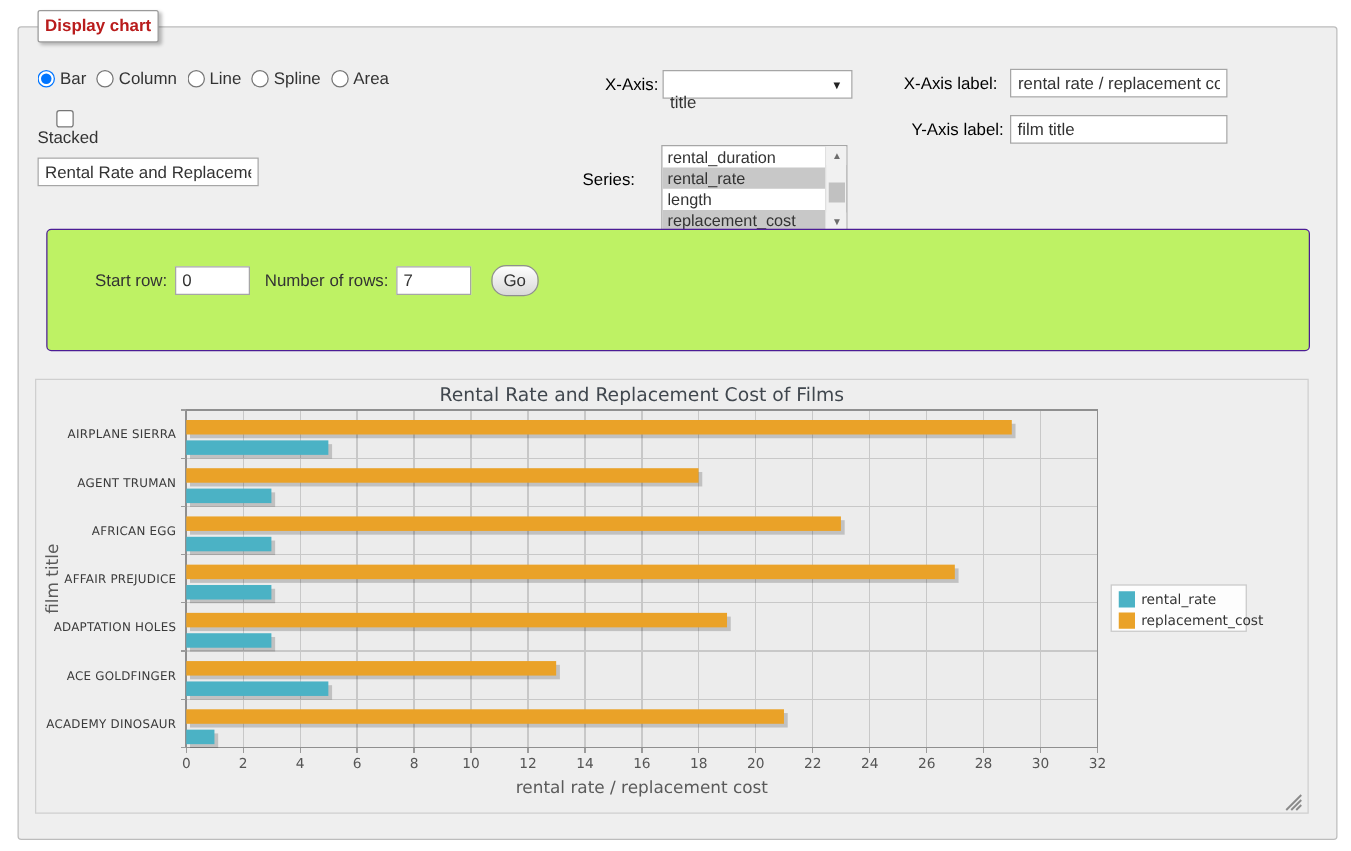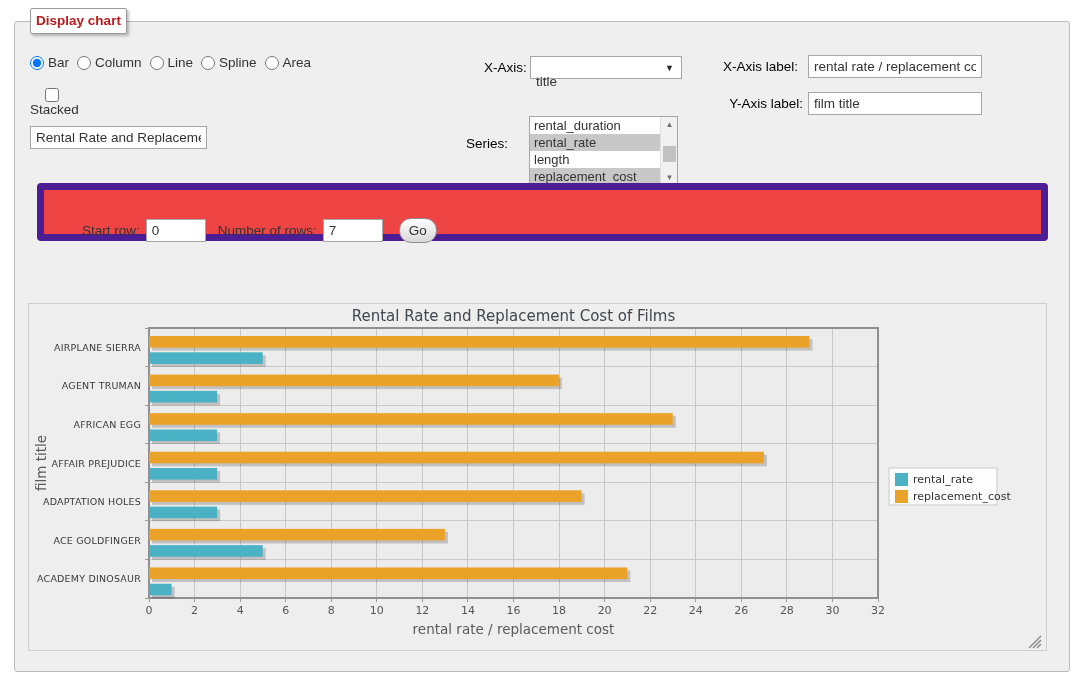--- a/index.html
+++ b/index.html
@@ -53,22 +53,22 @@
   .lb-btn { position:absolute; left:0; width:17px; height:15px; background:#f1f1f1; color:#6d6d6d; font-size:8px; text-align:center; line-height:15px; }
   .lb-up { top:0; }
   .lb-down { bottom:0; }
   .lb-thumb { position:absolute; left:2px; top:29px; width:13px; height:16px; background:#c1c1c1; }
   .xlab-text { left:723px; top:59px; width:80px; text-align:left; }
   .ylab-text { left:723px; top:96px; width:80px; text-align:right; }
   .xlab-input { position:absolute; left:808px; top:55px; width:174px; }
   .ylab-input { position:absolute; left:808px; top:92px; width:174px; }
   
   .rows-panel {
-    position:absolute; left:37px; top:183px; width:1011px; height:58px;
-    background:#ef4444; border:7px solid #4c1d95; border-radius:4px;
+    position:absolute; left:37px; top:183px; width:1011px; height:98px;
+    background:#bef264; border:1px solid #4c1d95; border-radius:4px;
   }
   .rows-inner { position:absolute; left:38px; top:28px; display:flex; align-items:center; }
   .rows-inner .lbl { margin-right:6px; }
   .rows-inner input[type=text] { width:60px; margin-right:12px; }
   .go-button {
     margin-left:4px; width:38px; height:25px; border-radius:12px;
     border:1px solid #8f8f8f; background:linear-gradient(#fefefe,#d9d9d9);
     font-family:"Liberation Sans", sans-serif; font-size:13.5px; color:#333;
     cursor:pointer;
   }

